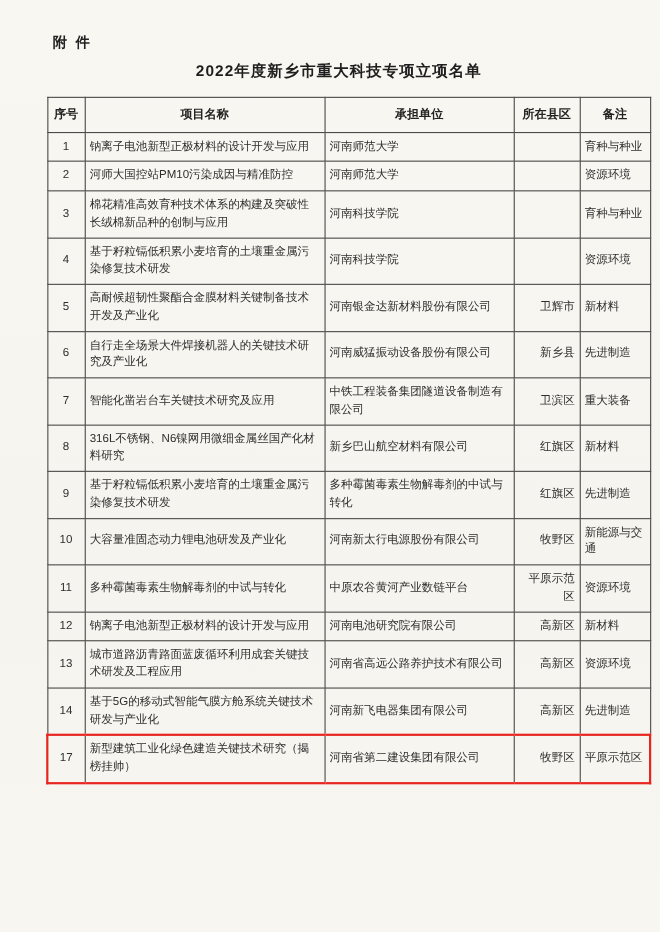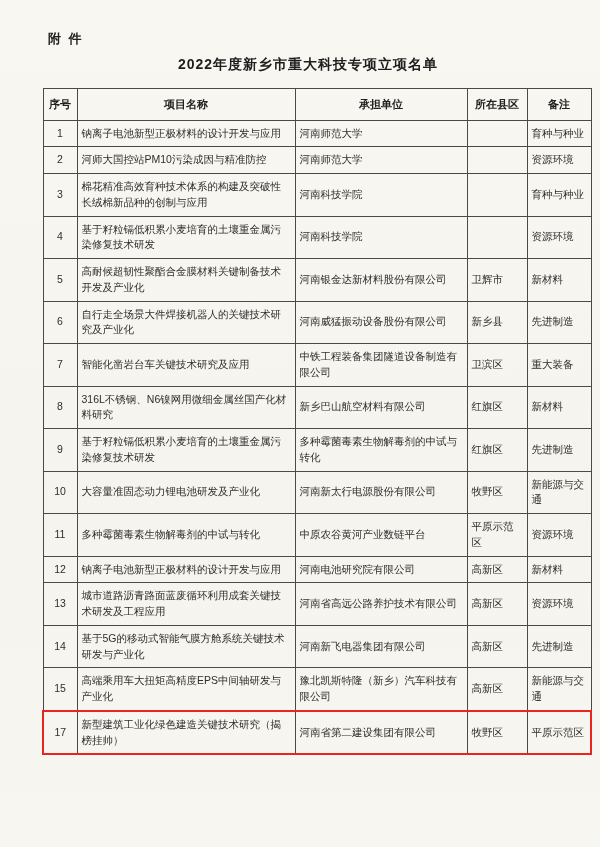--- a/index.html
+++ b/index.html
@@ -61,21 +61,21 @@
     color: #222;
   }
   col.c-no       { width: 34px; }
   col.c-project  { width: 218px; }
   col.c-unit     { width: 172px; }
   col.c-district { width: 60px; }
   col.c-remark   { width: 64px; }
   td.cell-no       { text-align: center; }
   td.cell-project  { text-align: left; }
   td.cell-unit     { text-align: left; }
-  td.cell-district { text-align: left; }
+  td.cell-district { text-align: right; }
   td.cell-remark   { }
   tr.highlighted td {
     border-top: 2px solid var(--hl, #e8251f);
     border-bottom: 2px solid var(--hl, #e8251f);
   }
   tr.highlighted td:first-child { border-left: 2px solid var(--hl, #e8251f); }
   tr.highlighted td:last-child  { border-right: 2px solid var(--hl, #e8251f); }
 </style>
 </head>
 <body>
@@ -195,27 +195,20 @@
     <td class="cell-district">高新区</td>
     <td class="cell-remark">资源环境</td>
   </tr>
         <tr>
     <td class="cell-no">14</td>
     <td class="cell-project">基于5G的移动式智能气膜方舱系统关键技术研发与产业化</td>
     <td class="cell-unit">河南新飞电器集团有限公司</td>
     <td class="cell-district">高新区</td>
     <td class="cell-remark">先进制造</td>
   </tr>
-        <tr>
-    <td class="cell-no">15</td>
-    <td class="cell-project">高端乘用车大扭矩高精度EPS中间轴研发与产业化</td>
-    <td class="cell-unit">豫北凯斯特隆（新乡）汽车科技有限公司</td>
-    <td class="cell-district">高新区</td>
-    <td class="cell-remark">新能源与交通</td>
-  </tr>
         <tr class="highlighted">
     <td class="cell-no">17</td>
     <td class="cell-project">新型建筑工业化绿色建造关键技术研究（揭榜挂帅）</td>
     <td class="cell-unit">河南省第二建设集团有限公司</td>
     <td class="cell-district">牧野区</td>
     <td class="cell-remark">平原示范区</td>
   </tr>
       </tbody>
   </table>
 

